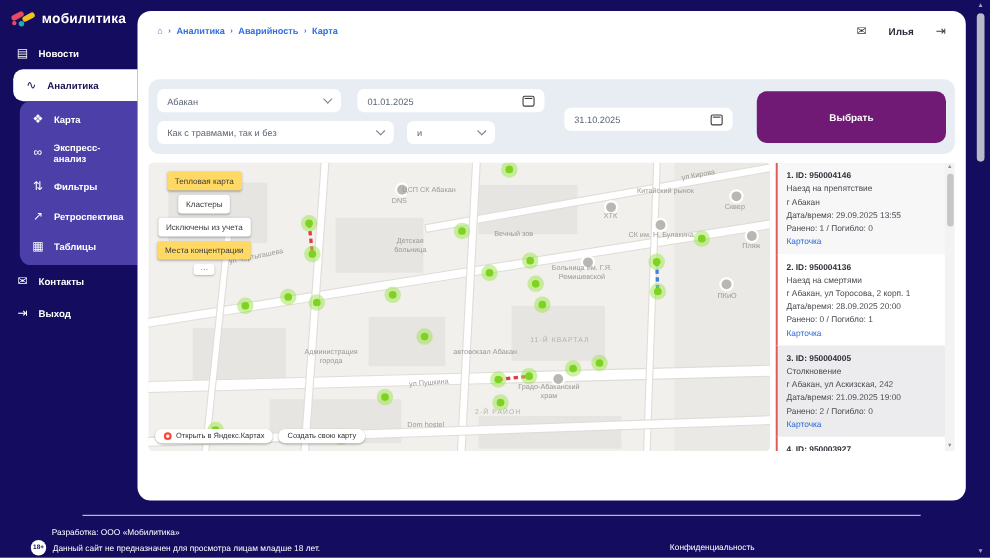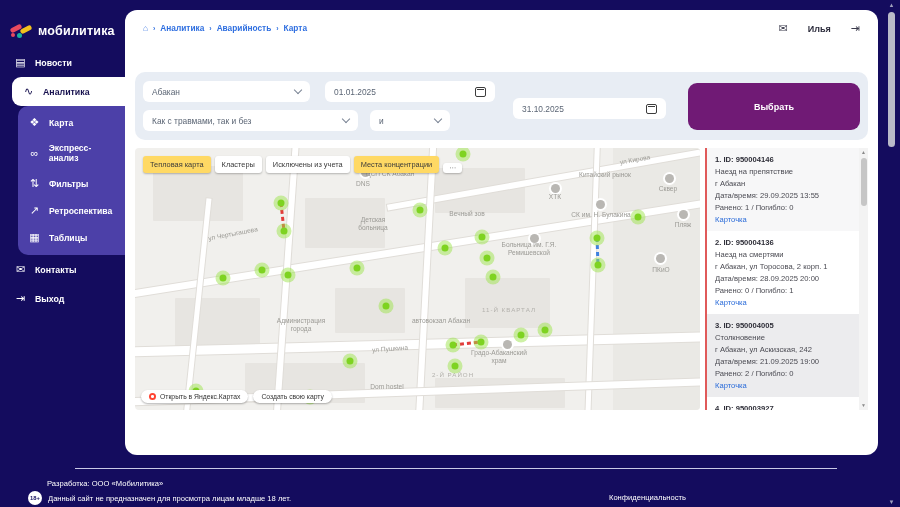--- a/index.html
+++ b/index.html
@@ -1,19 +1,19 @@
 <!DOCTYPE html>
 <html><head>
 <meta charset="utf-8">
 <style>
   html,body{margin:0;padding:0}
   body{width:900px;height:507px;background:#140c5e;font-family:"Liberation Sans",sans-serif;position:relative;overflow:hidden}
   
   .sidebar{position:absolute;left:0;top:0;width:125px;height:455px}
-  .logo{display:flex;align-items:center;gap:6px;padding:23px 6px 10px 10px}
+  .logo{display:flex;align-items:center;gap:6px;padding:9px 6px 10px 10px}
   .logo-mark{position:relative;width:22px;height:15px;flex:0 0 22px}
   .logo-mark i{position:absolute;border-radius:4px}
   .lm-red{width:12px;height:5px;background:#e84a5f;transform:rotate(-28deg);left:0;top:3px}
   .lm-yellow{width:12px;height:5px;background:#f2c21d;transform:rotate(-28deg);left:10px;top:4px}
   .lm-teal{width:5px;height:5px;background:#17b3a0;border-radius:50%;left:7px;top:10px}
   .lm-dot{width:4px;height:4px;background:#e84a5f;border-radius:50%;left:1px;top:10px}
   .logo-text{color:#fff;font-weight:bold;font-size:12.5px;letter-spacing:.2px}
   .mi{display:flex;align-items:center;gap:8px;color:#fff;font-size:8.8px;font-weight:600;padding:8px 8px 8px 14px;cursor:pointer}
   .mi .ic{width:13px;text-align:center;font-size:11px;font-weight:normal}
   .mi.active{background:#fff;color:#17114f;border-radius:9px 0 0 9px;margin-left:12px;padding-left:10px}
@@ -45,21 +45,21 @@
   .map{position:absolute;left:10px;top:138px;width:565px;height:262px;background:#f1f0ed;border-radius:4px;overflow:hidden}
   .map .park{position:absolute;left:478px;top:0;width:87px;height:262px;background:#eae9e5}
   .blk{position:absolute;background:#e7e5e1;border-radius:1px}
   .road{position:absolute;background:#fff;box-shadow:0 0 0 1px #e0ddd8}
   .poi{position:absolute;width:9px;height:9px;border-radius:50%;background:#b9b7b3;box-shadow:0 0 0 2px #fff}
   .maplabel{position:absolute;font-size:6.6px;color:#9b9a95;transform:translate(-50%,-50%);white-space:nowrap;text-align:center;line-height:1.25}
   .maplabel.wrap{white-space:normal}
   .maplabel.district{color:#b3b1ac;letter-spacing:1px;font-size:6.2px}
   .marker{position:absolute;width:7px;height:7px;border-radius:50%;background:#7ed321;box-shadow:0 0 0 4px rgba(158,227,78,.5);transform:translate(-50%,-50%);cursor:pointer}
   .segs{position:absolute;left:0;top:0;pointer-events:none}
-  .mctrls{position:absolute;left:8px;top:8px;display:flex;flex-direction:row;align-items:flex-end;gap:4px}
+  .mctrls{position:absolute;left:8px;top:8px;display:flex;flex-direction:column;align-items:center;gap:4px}
   .mctrl{font-size:7.4px;color:#3a3a3a;background:#fff;border-radius:3px;padding:4px 7px;box-shadow:0 1px 2px rgba(0,0,0,.25);cursor:pointer;white-space:nowrap}
   .mctrl.on{background:#ffd964}
   .mmore{font-size:7px;color:#555;background:#fff;border-radius:3px;padding:1px 6px;box-shadow:0 1px 2px rgba(0,0,0,.25);cursor:pointer}
   .ybtns{position:absolute;left:6px;bottom:7px;display:flex;gap:5px}
   .ybtn{display:flex;align-items:center;gap:4px;background:#fff;border-radius:8px;padding:3px 8px;font-size:6.8px;color:#333;box-shadow:0 1px 2px rgba(0,0,0,.3);cursor:pointer;white-space:nowrap}
   .pin{width:7px;height:7px;border-radius:50%;background:#f43;position:relative}
   .pin:after{content:"";position:absolute;left:2.2px;top:2.2px;width:2.6px;height:2.6px;border-radius:50%;background:#fff}
   
   .accpanel{position:absolute;left:580px;top:138px;width:163px;height:262px;background:#fff;overflow:hidden}
   .acclist{position:absolute;left:0;top:0;right:9px;bottom:0}

